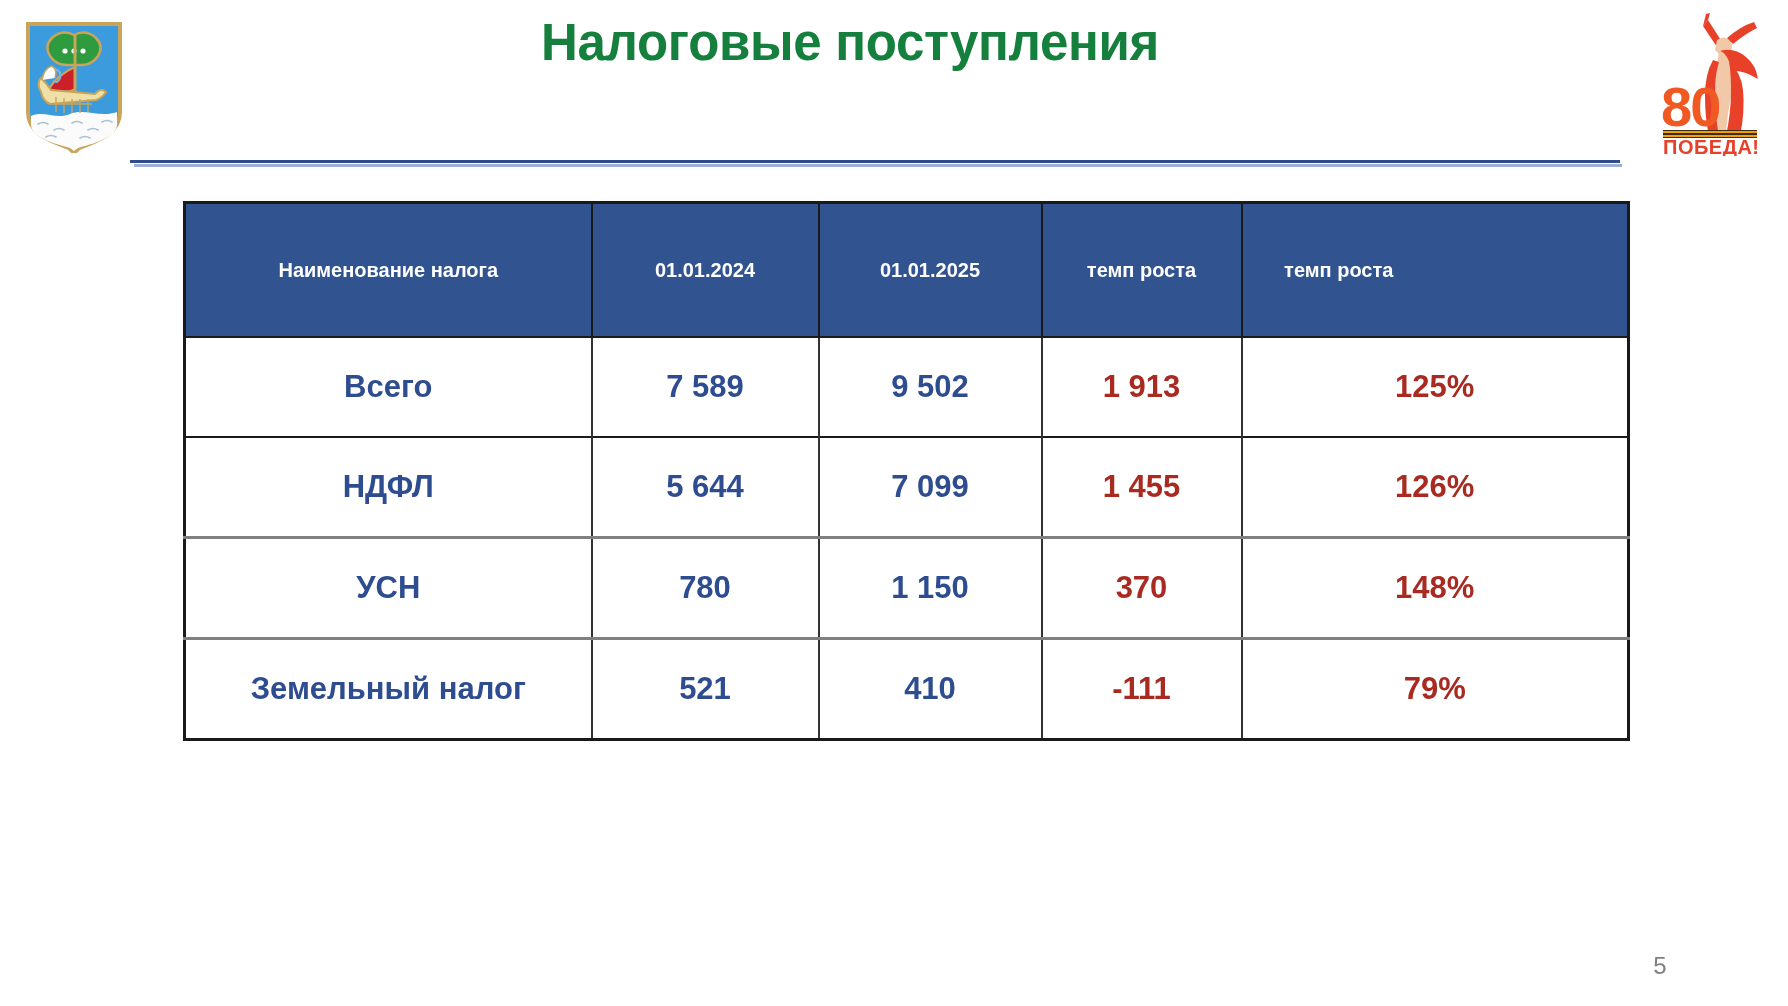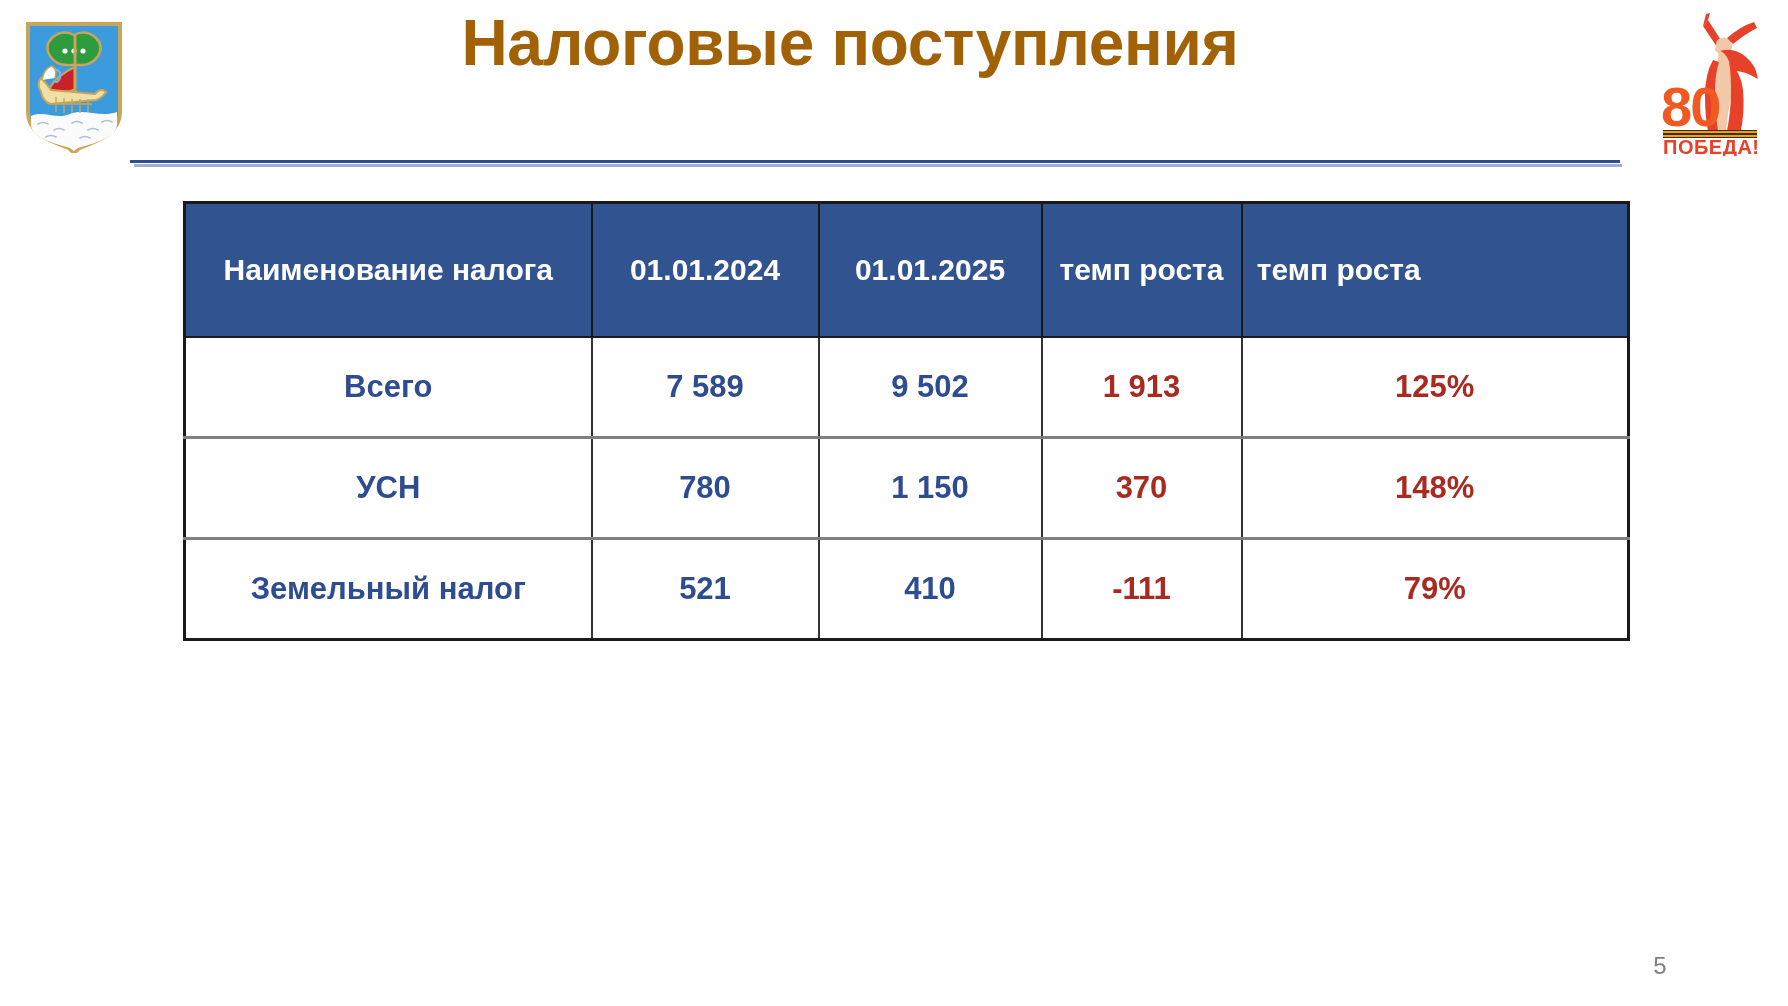--- a/index.html
+++ b/index.html
@@ -28,24 +28,24 @@
 
   
   #title-block {
     position: absolute;
     left: 300px;
     top: 12px;
     width: 1100px;
     text-align: center;
   }
   #title-block .line {
-    color: #a16207;
+    color: #15803d;
     font-family: "Liberation Sans", sans-serif;
     font-weight: bold;
-    font-size: 64px;
+    font-size: 51px;
     line-height: 62px;
     letter-spacing: -0.3px;
     white-space: nowrap;
   }
 
   
   #title-divider {
     position: absolute;
     left: 130px;
     top: 160px;
@@ -84,21 +84,21 @@
   }
   #tax-table col.c-name  { width: 407px; }
   #tax-table col.c-a     { width: 227px; }
   #tax-table col.c-b     { width: 223px; }
   #tax-table col.c-c     { width: 200px; }
   #tax-table col.c-d     { width: 387px; }
 
   #tax-table thead th {
     background: #31538F;
     color: #ffffff;
-    font-size: 30px;
+    font-size: 20px;
     font-weight: bold;
     height: 132px;
     vertical-align: middle;
     text-align: center;
     border-right: 2px solid #1a1a1a;
     padding: 0;
     overflow: visible;
     white-space: nowrap;
   }
   #tax-table thead th:last-child { border-right: none; }
@@ -229,20 +229,27 @@
       </tr>
     </thead>
     <tbody>
       <tr class="rule-dark">
         <td class="name-cell">Всего</td>
         <td class="val-blue">7 589</td>
         <td class="val-blue">9 502</td>
         <td class="val-red">1 913</td>
         <td class="val-red">125%</td>
       </tr>
+      <tr class="rule-dark">
+        <td class="name-cell">НДФЛ</td>
+        <td class="val-blue">5 644</td>
+        <td class="val-blue">7 099</td>
+        <td class="val-red">1 455</td>
+        <td class="val-red">126%</td>
+      </tr>
       <tr class="rule-gray">
         <td class="name-cell">УСН</td>
         <td class="val-blue">780</td>
         <td class="val-blue">1 150</td>
         <td class="val-red">370</td>
         <td class="val-red">148%</td>
       </tr>
       <tr class="rule-gray">
         <td class="name-cell">Земельный налог</td>
         <td class="val-blue">521</td>

